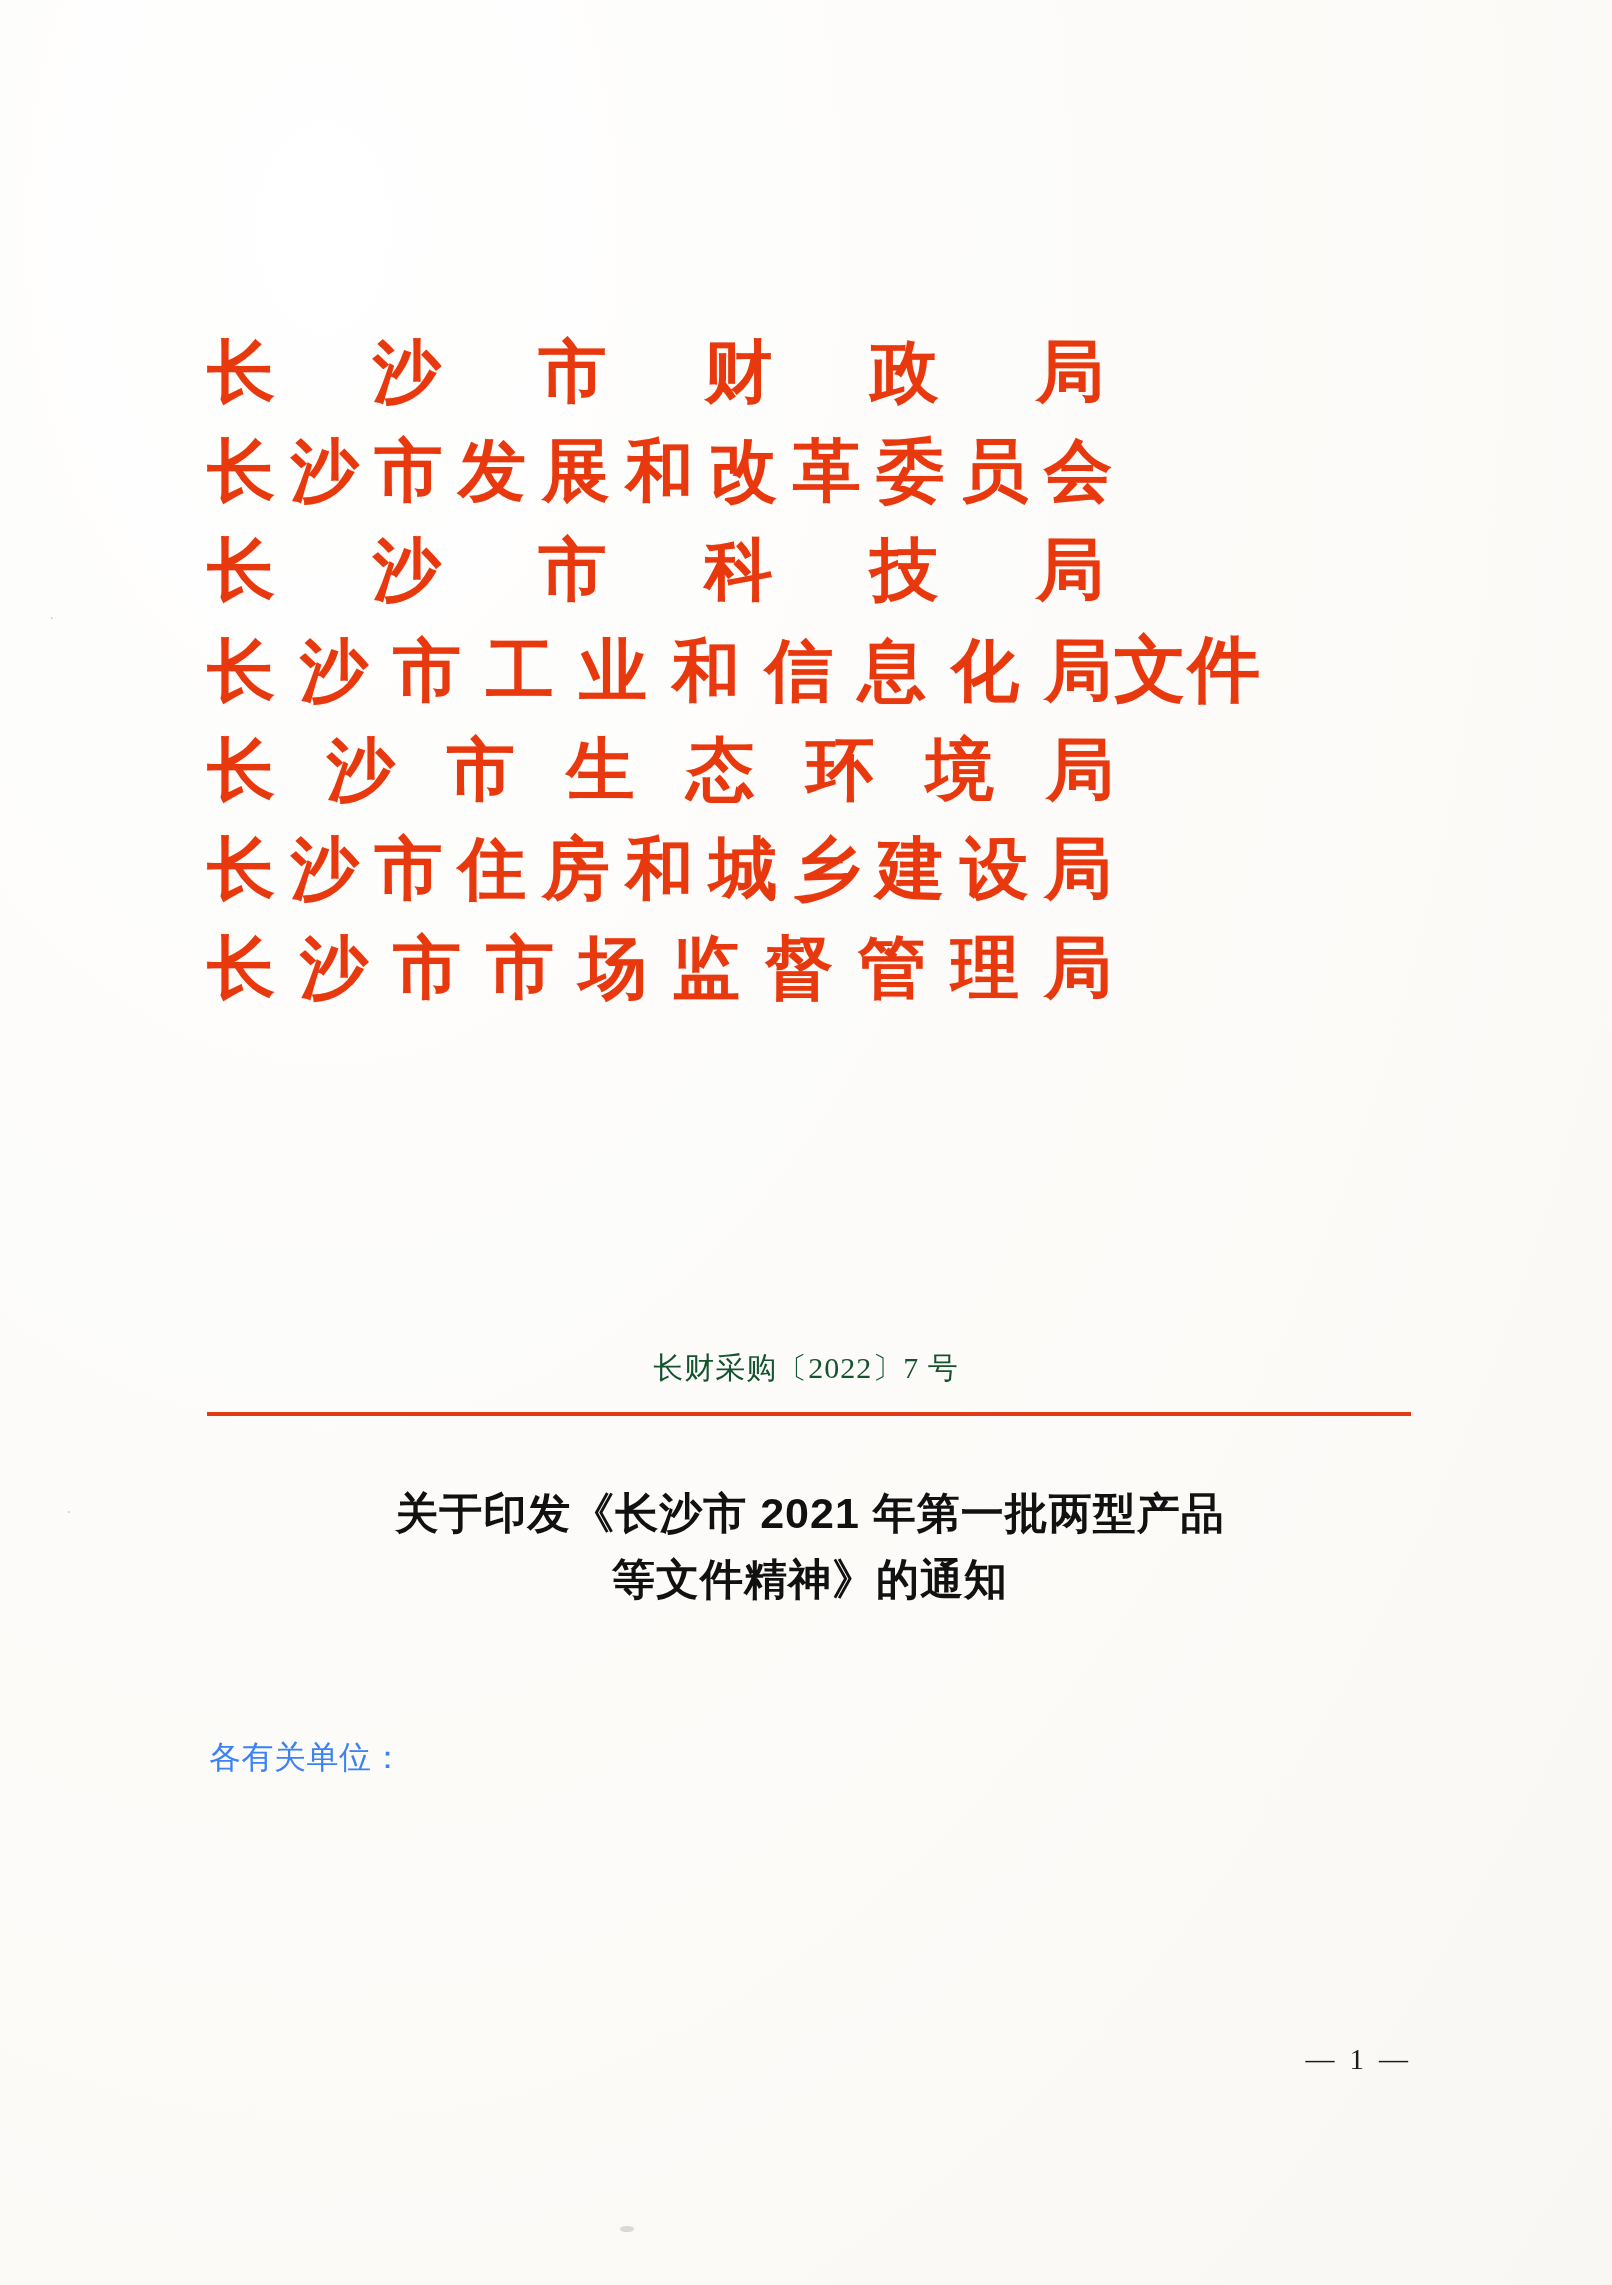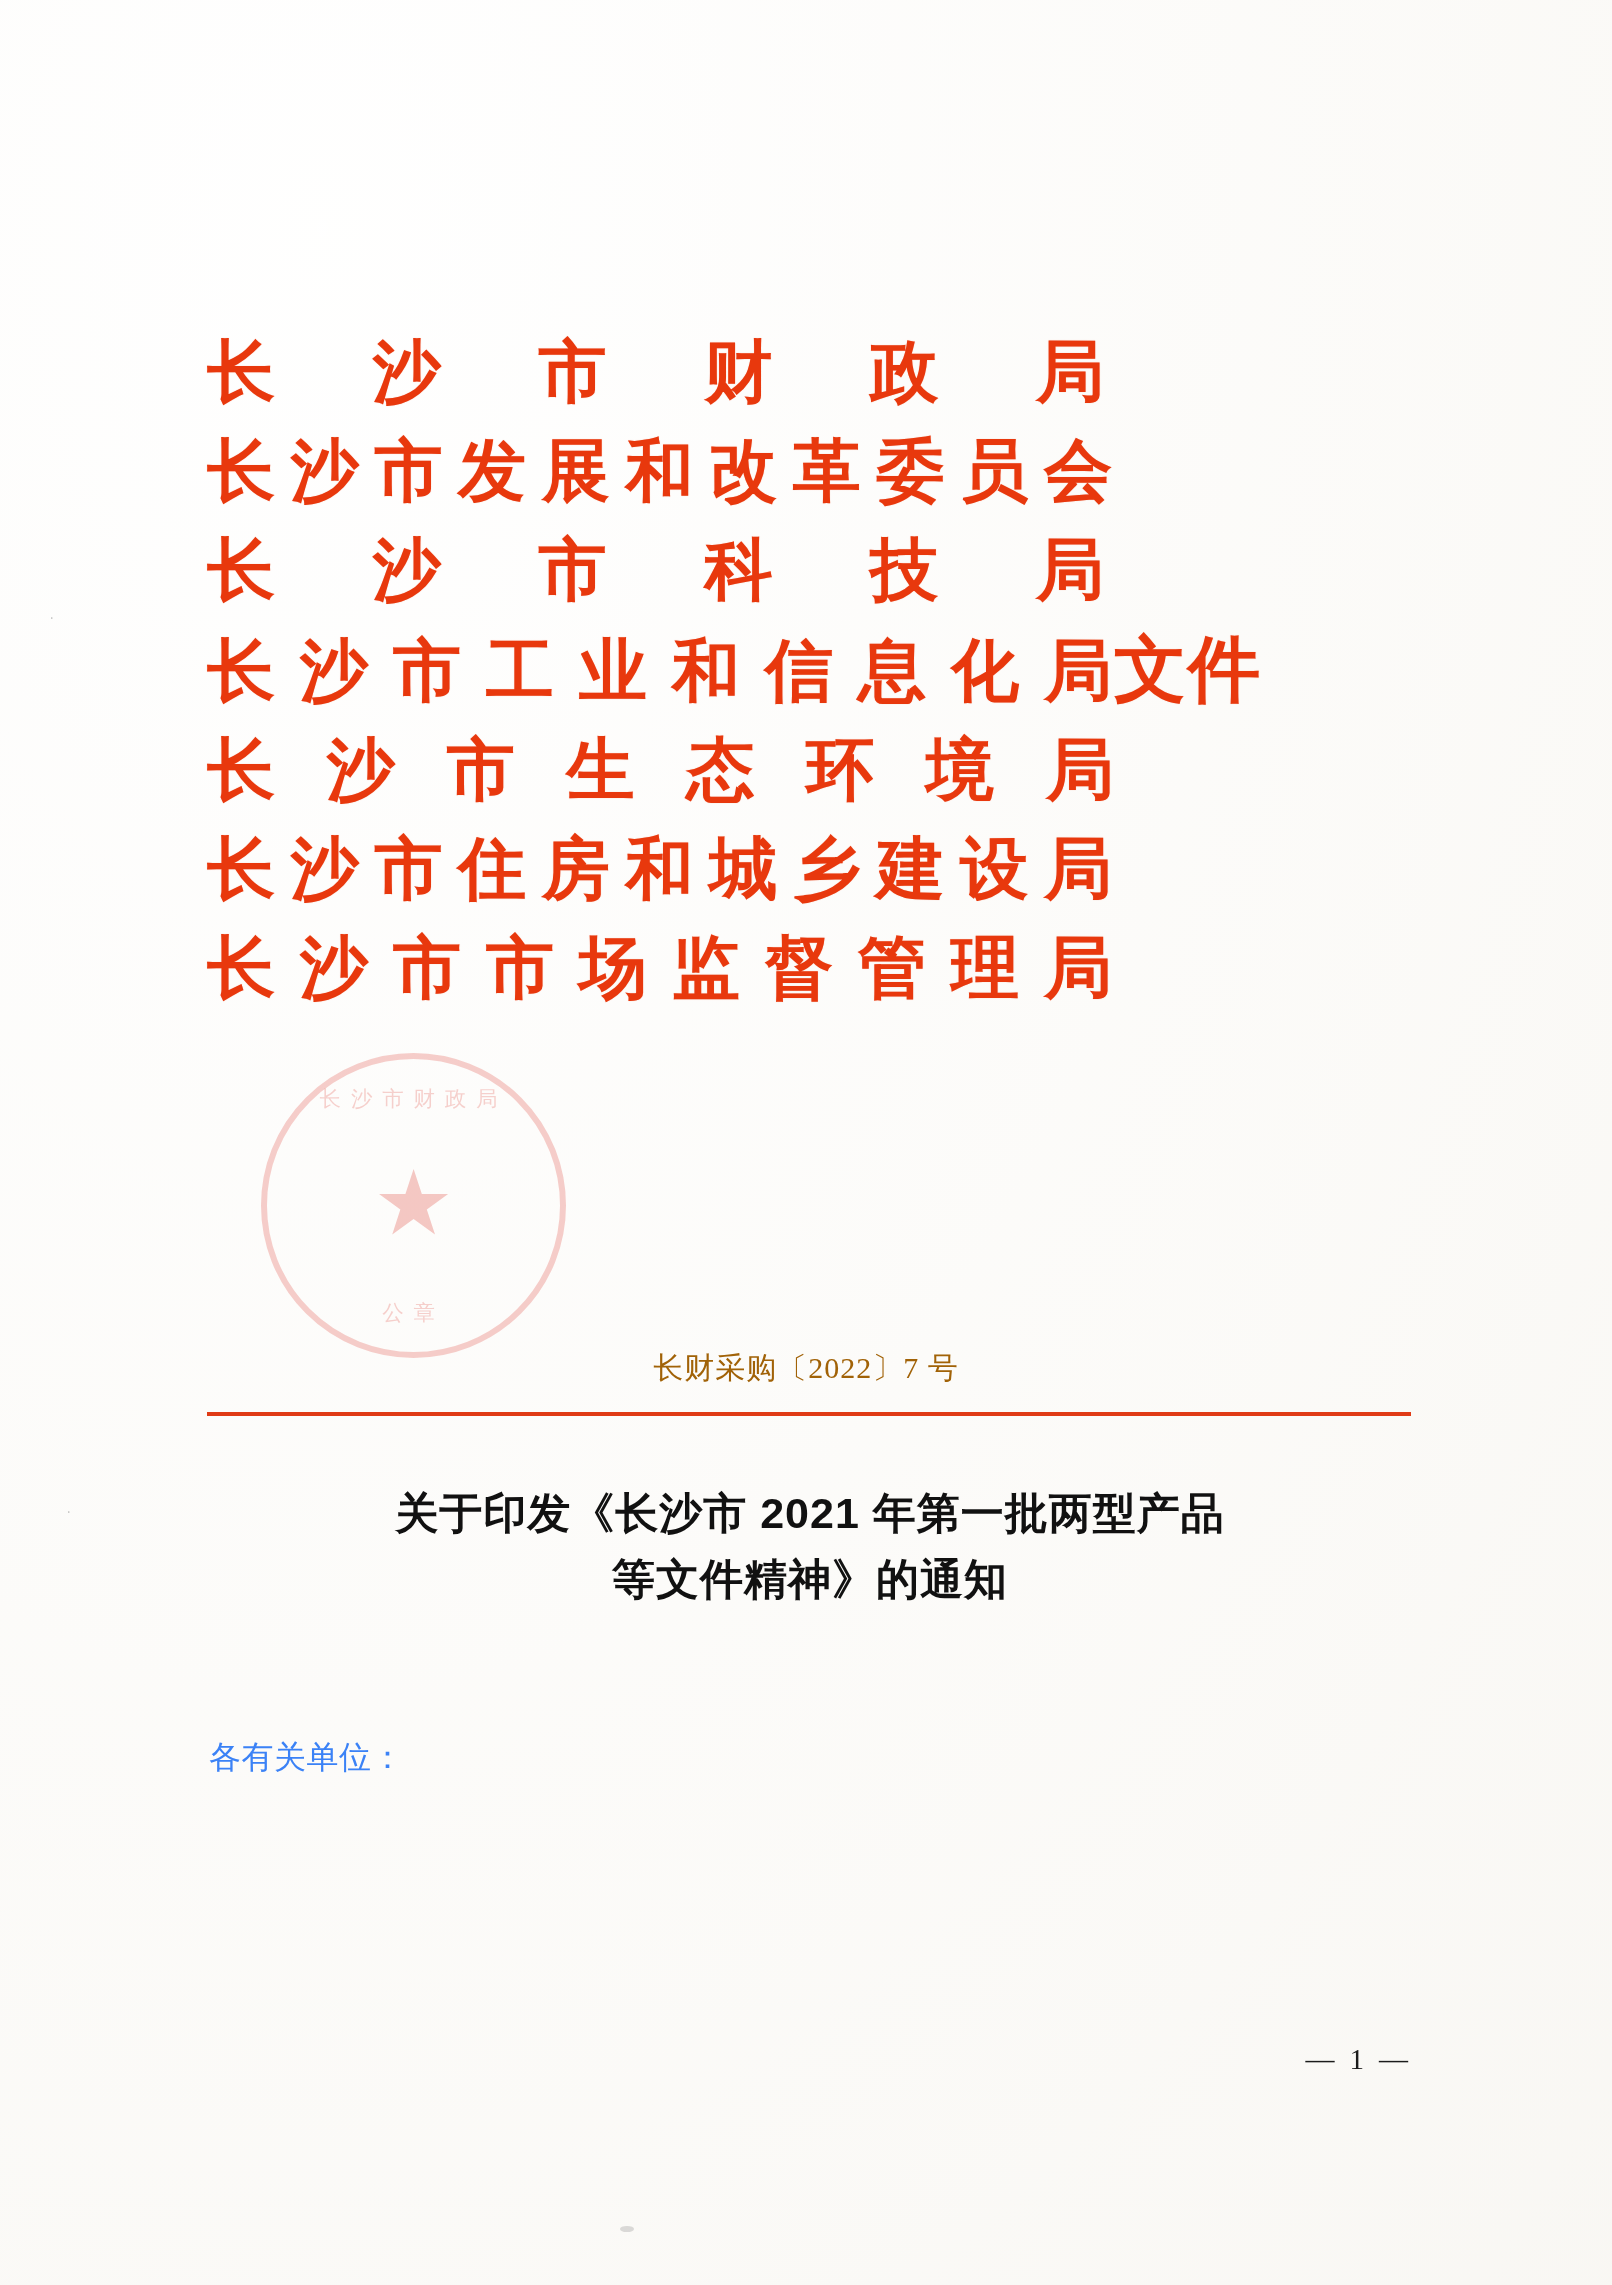--- a/index.html
+++ b/index.html
@@ -113,21 +113,21 @@
   .seal .seal-text-bottom { bottom: 25px; }
 
   
   .doc-number {
     position: absolute;
     left: 0;
     top: 1348px;
     width: 100%;
     text-align: center;
     font-size: 30px;
-    color: #a16207;
+    color: #14532d;
     font-family: "Liberation Serif", serif;
     letter-spacing: 1px;
   }
 
   
   .red-rule {
     position: absolute;
     left: 207px;
     top: 1412px;
     width: 1204px;
@@ -287,25 +287,20 @@
       <span>市</span>
       <span>场</span>
       <span>监</span>
       <span>督</span>
       <span>管</span>
       <span>理</span>
       <span>局</span>
     </div>
   </div>
 
-  <div class="seal">
-    <div class="seal-text-top">长沙市财政局</div>
-    <div class="star">★</div>
-    <div class="seal-text-bottom">公章</div>
-  </div>
 
   <div class="doc-number">长财采购〔2022〕7 号</div>
 
   <div class="red-rule"></div>
 
   <div class="doc-title">
     <div>关于印发《长沙市 2021 年第一批两型产品</div>
     <div>等文件精神》的通知</div>
   </div>
 

